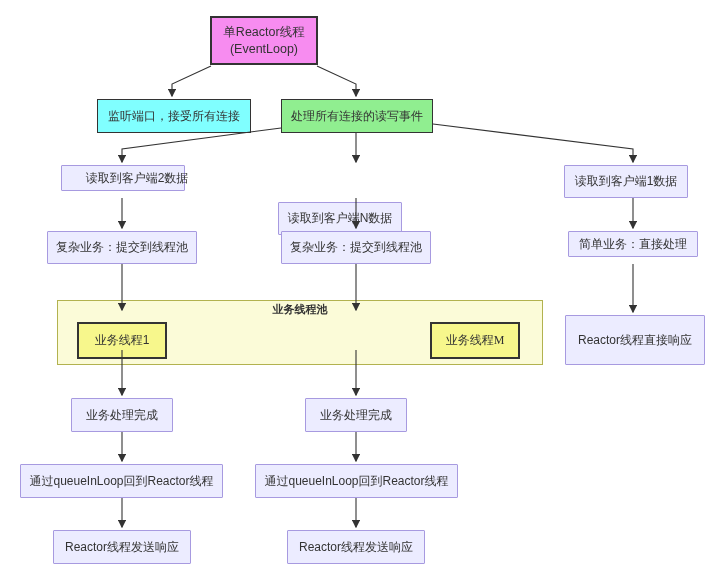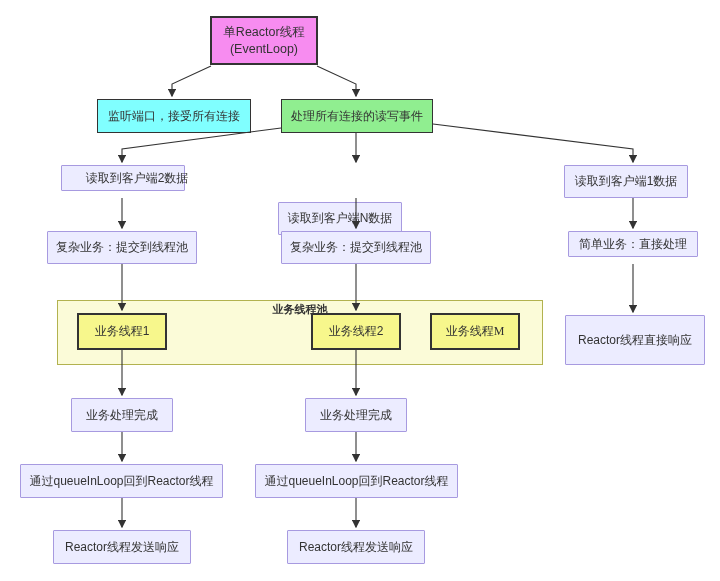--- a/index.html
+++ b/index.html
@@ -57,20 +57,21 @@
     width: 100%;
     top: 1px;
     text-align: center;
     font-size: 11px;
     font-weight: bold;
     color: var(--text-color, #333333);
   }
   .node.worker {
     background: var(--worker-fill, #f7f78c);
     border: 2px solid var(--dark-border, #333333);
+    margin-top: 9px;
   }
   svg.edges {
     position: absolute;
     left: 0;
     top: 0;
     pointer-events: none;
     z-index: 5;
   }
   .edge {
     fill: none;
@@ -106,21 +107,20 @@
   <div class="node step" style="left:564px; top:165px; width:124px; height:33px;">读取到客户端1数据</div>
 
   <div class="node step" style="left:47px; top:231px; width:150px; height:33px;">复杂业务：提交到线程池</div>
 
   <div class="node step" style="left:281px; top:231px; width:150px; height:33px;">复杂业务：提交到线程池</div>
 
   <div class="node step" style="left:568px; top:231px; width:130px; height:26px;">简单业务：直接处理</div>
 
   <div class="node worker" style="left:77px; top:313px; width:90px; height:37px;">业务线程1</div>
 
-  <div class="node worker" style="left:311px; top:313px; width:90px; height:37px;">业务线程2</div>
 
   <div class="node worker" style="left:430px; top:313px; width:90px; height:37px;font-family:Liberation Serif, serif;">业务线程M</div>
 
   <div class="node step" style="left:565px; top:315px; width:140px; height:50px;">Reactor线程直接响应</div>
 
   <div class="node step" style="left:71px; top:398px; width:102px; height:34px;">业务处理完成</div>
 
   <div class="node step" style="left:305px; top:398px; width:102px; height:34px;">业务处理完成</div>
 
   <div class="node step" style="left:20px; top:464px; width:203px; height:34px;">通过queueInLoop回到Reactor线程</div>

